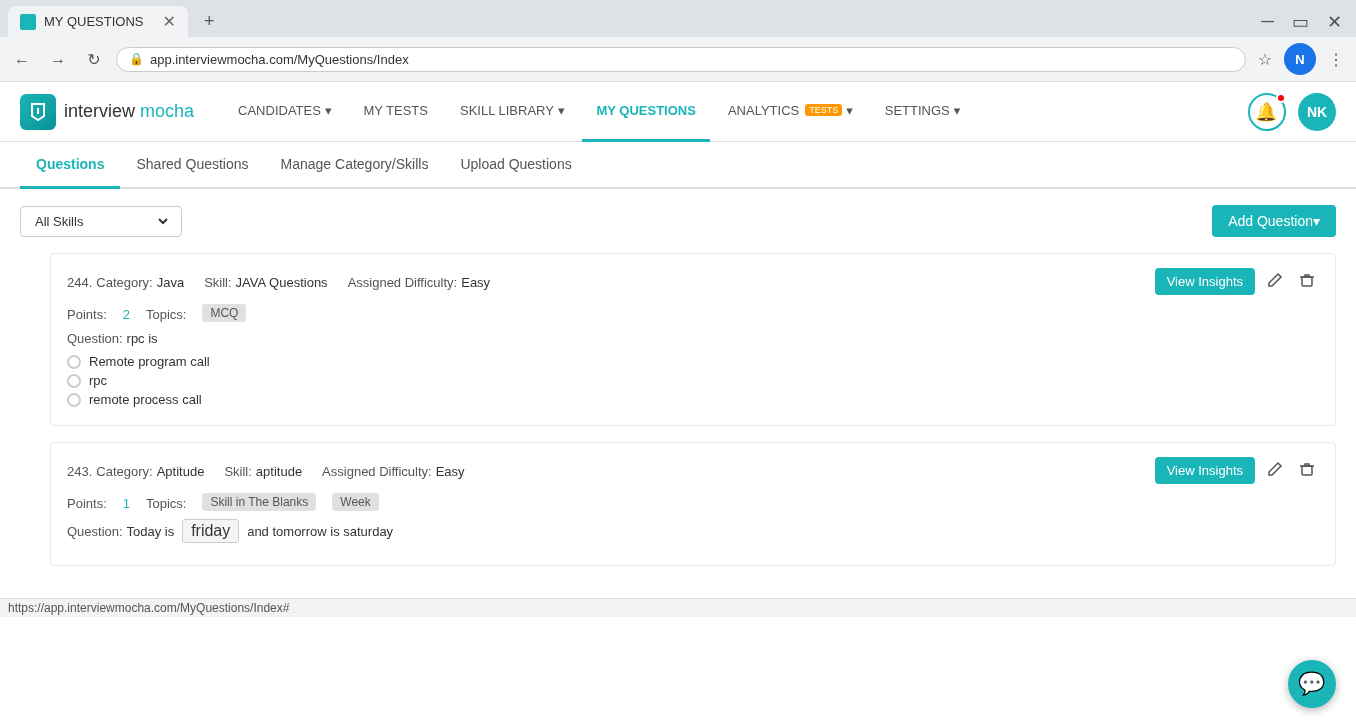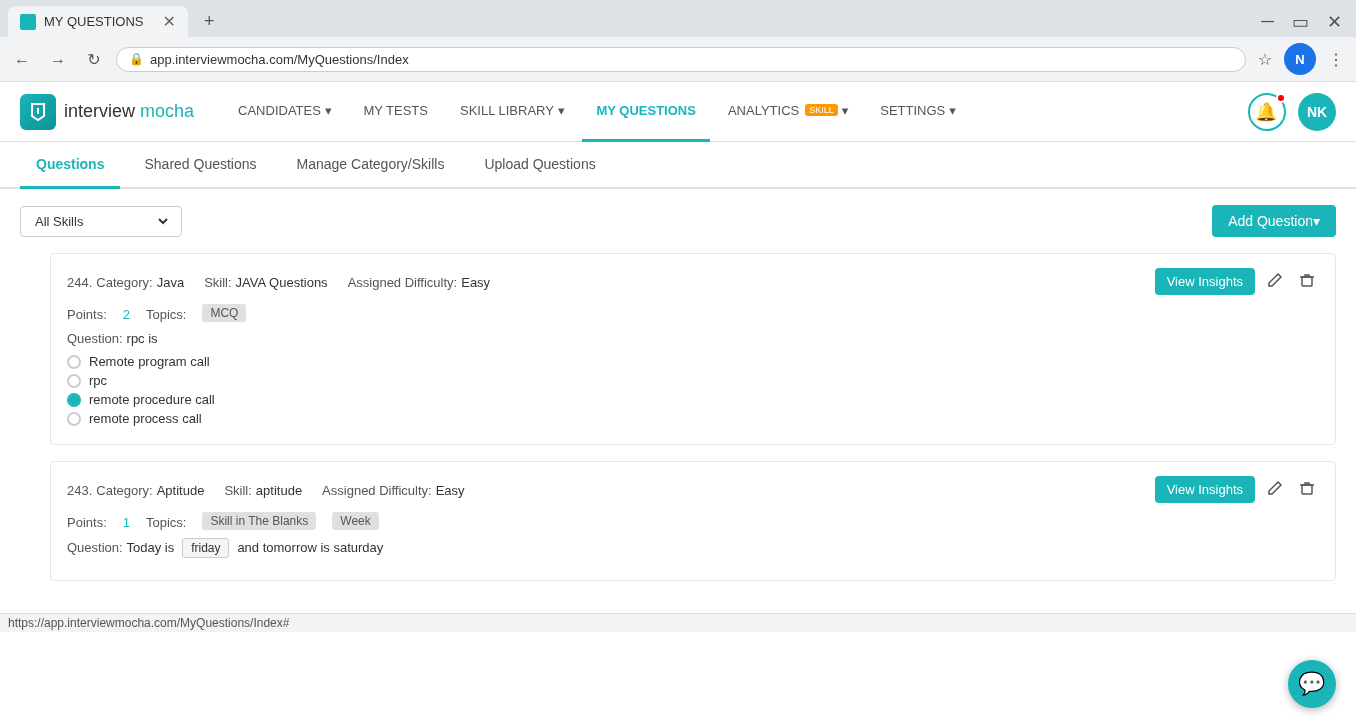--- a/index.html
+++ b/index.html
@@ -161,21 +161,21 @@
       cursor: pointer;
     }
 
     
     .sub-nav {
       display: flex;
       align-items: center;
       padding: 0 20px;
       background: #fff;
       border-bottom: 2px solid #e0e0e0;
-      gap: 8px;
+      gap: 0;
     }
     .sub-nav-item {
       padding: 14px 16px;
       font-size: 14px;
       color: #555;
       cursor: pointer;
       border-bottom: 3px solid transparent;
       margin-bottom: -2px;
     }
     .sub-nav-item.active {
@@ -294,21 +294,21 @@
       border-color: #1ab5b8;
       background: radial-gradient(circle, #1ab5b8 5px, white 5px);
     }
     .option-text { font-size: 13px; color: #333; }
     .fill-blank-input {
       display: inline-block;
       background: #f5f5f5;
       border: 1px solid #ccc;
       padding: 2px 8px;
       border-radius: 3px;
-      font-size: 12px;
+      font-size: 16px;
       color: #333;
       margin: 0 4px;
     }
     .status-bar {
       background: #f1f3f4;
       padding: 2px 8px;
       font-size: 12px;
       color: #555;
       border-top: 1px solid #ddd;
     }
@@ -384,21 +384,21 @@
     </div>
     <div class="nav-item">
       <span>SKILL LIBRARY</span>
       <span>▾</span>
     </div>
     <div class="nav-item active">
       <span>MY QUESTIONS</span>
     </div>
     <div class="nav-item">
       <span>ANALYTICS</span>
-      <span class="nav-badge">SKILL</span>
+      <span class="nav-badge">TESTS</span>
       <span>▾</span>
     </div>
     <div class="nav-item">
       <span>SETTINGS</span>
       <span>▾</span>
     </div>
   </nav>
 
   <div class="header-right">
     <div class="notif-btn">
@@ -467,24 +467,20 @@
     </div>
     <div class="option-row">
       <span class="radio-circle"></span>
       <span class="option-text">Remote program call</span>
     </div>
     <div class="option-row">
       <span class="radio-circle"></span>
       <span class="option-text">rpc</span>
     </div>
     <div class="option-row">
-      <span class="radio-circle selected"></span>
-      <span class="option-text">remote procedure call</span>
-    </div>
-    <div class="option-row">
       <span class="radio-circle"></span>
       <span class="option-text">remote process call</span>
     </div>
   </div>
 
   <div class="question-card">
     <div class="question-meta">
       <span class="q-num">243.</span>
       <span class="q-label">Category:</span>
       <span class="q-value">Aptitude</span>

